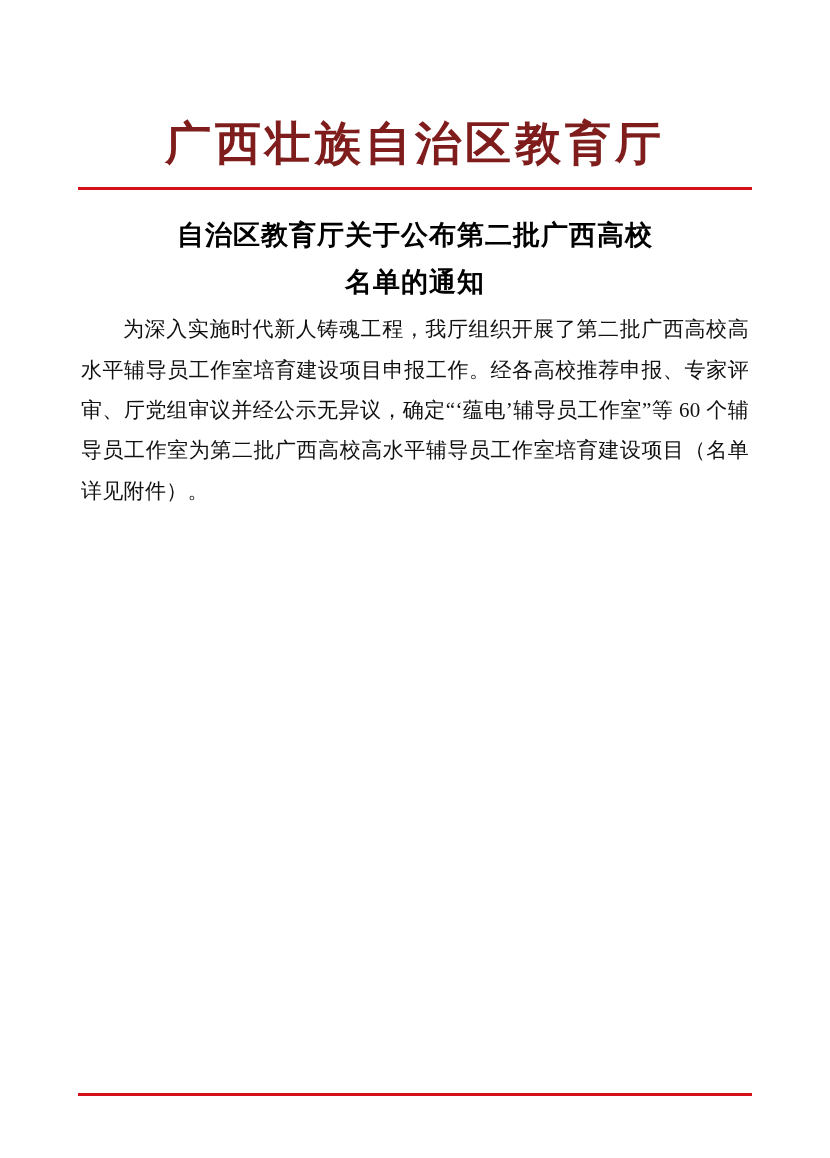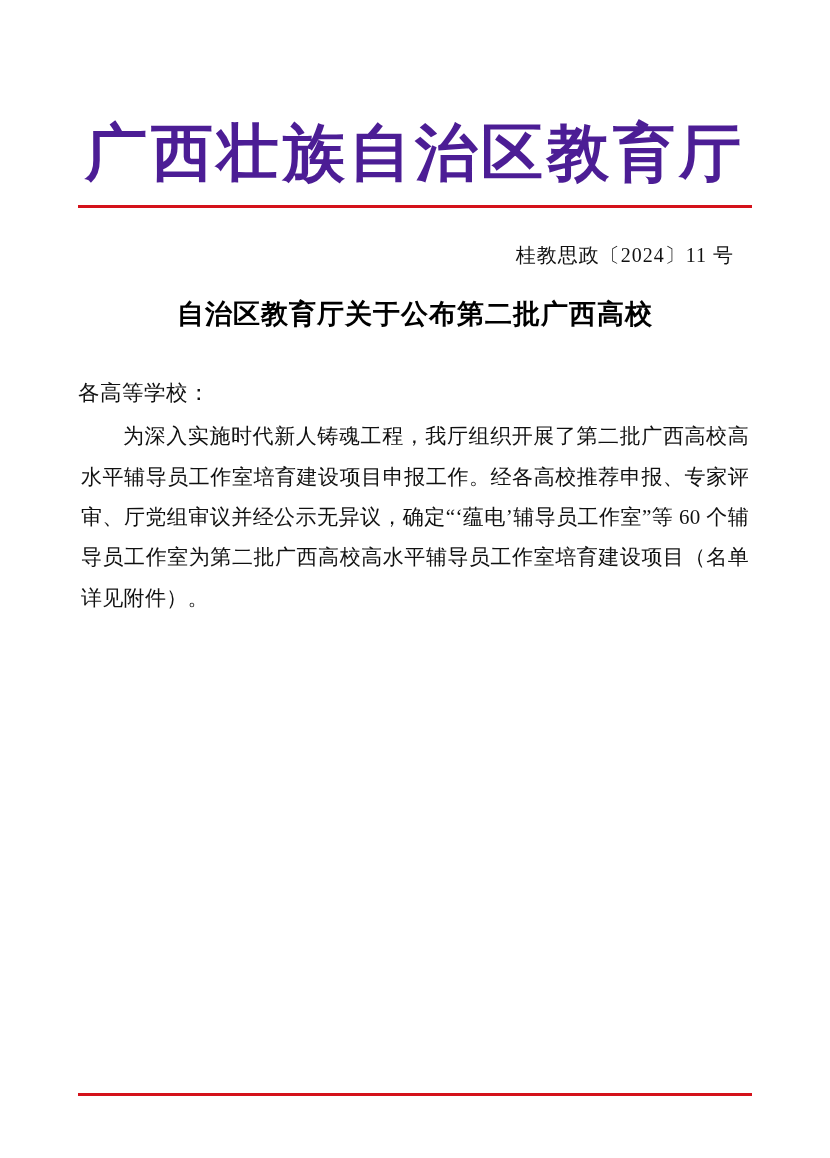--- a/index.html
+++ b/index.html
@@ -23,24 +23,24 @@
     padding: 0 78px;
     background: #ffffff;
   }
 
   
   .masthead {
     text-align: center;
     padding-top: 118px;
   }
   .masthead-title {
-    color: #4c1d95;
+    color: #7f1d1d;
     font-family: "Liberation Serif", "DejaVu Serif", serif;
     font-weight: bold;
-    font-size: 62px;
+    font-size: 46px;
     letter-spacing: 4px;
     line-height: 1.15;
     white-space: nowrap;
   }
   .masthead-rule {
     margin-top: 16px;
     height: 3px;
     background: #d4111a;
     width: 100%;
   }
@@ -104,26 +104,23 @@
 </head>
 <body>
 
 <div class="page">
 
   <div class="masthead">
     <div class="masthead-title">广西壮族自治区教育厅</div>
     <div class="masthead-rule"></div>
   </div>
 
-  <div class="docnum-row">
-    <span class="docnum">桂教思政〔2024〕11 号</span>
-  </div>
 
   <div class="doc-title">
     <span class="tl">自治区教育厅关于公布第二批广西高校</span>
+    <span class="tl">名单的通知</span>
   </div>
 
-  <div class="salutation">各高等学校：</div>
 
   <p class="para">为深入实施时代新人铸魂工程，我厅组织开展了第二批广西高校高水平辅导员工作室培育建设项目申报工作。经各高校推荐申报、专家评审、厅党组审议并经公示无异议，确定“‘蕴电’辅导员工作室”等 60 个辅导员工作室为第二批广西高校高水平辅导员工作室培育建设项目（名单详见附件）。</p>
 
   <div class="footer-rule"></div>
 </div>
 
 </body></html>

